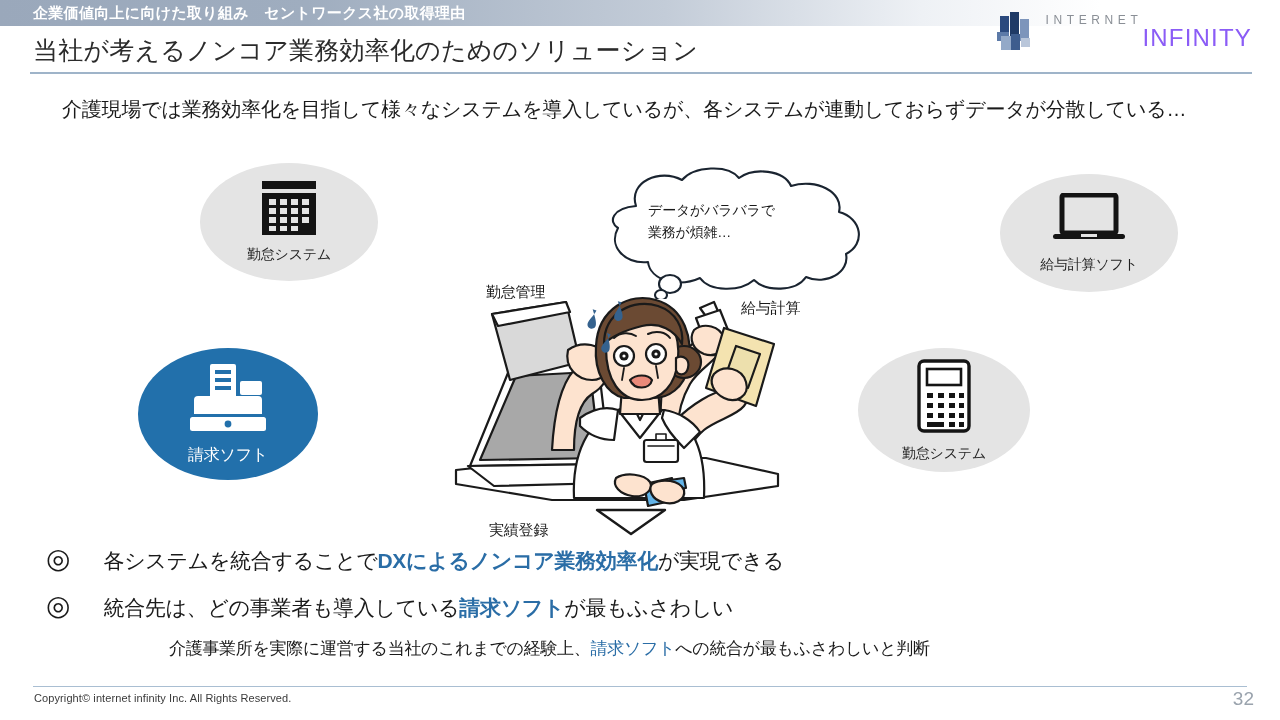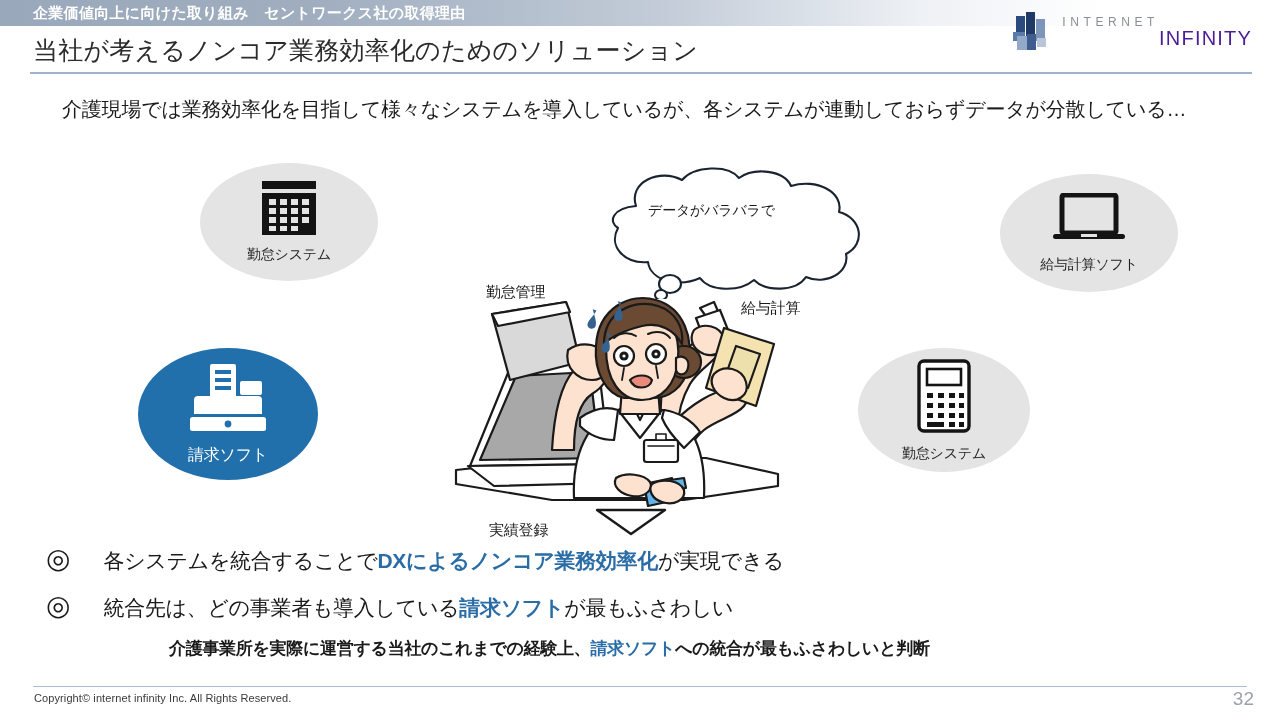--- a/index.html
+++ b/index.html
@@ -37,21 +37,21 @@
   .logo-mark i{position:absolute;display:block;}
   .lm1{left:5px;  top:4px;  width:9px; height:19px; background:#2b4a7e;}
   .lm2{left:15px; top:0px;  width:9px; height:24px; background:#1f3a66;}
   .lm3{left:25px; top:7px;  width:9px; height:22px; background:#7d95bb;}
   .lm4{left:2px;  top:20px; width:12px;height:9px;  background:#5c7aa8;}
   .lm5{left:6px;  top:24px; width:10px;height:14px; background:#93a9c8;}
   .lm6{left:16px; top:22px; width:9px; height:16px; background:#3e5d8e;}
   .lm7{left:26px; top:26px; width:9px; height:9px;  background:#b9c6da;}
   .logo-text{display:flex;justify-content:center;line-height:1;}
   .logo-t1{font-size:12px;letter-spacing:4.6px;color:#8a8f96;}
-  .logo-t2{font-size:20px;letter-spacing:1.2px;color:#4c1d95;margin-top:12px;}
+  .logo-t2{font-size:24px;letter-spacing:1.2px;color:#8b5cf6;margin-top:12px;}
 
   
   .lead{
     position:absolute;left:62px;top:96px;
     font-size:20px;color:#1a1a1a;white-space:nowrap;letter-spacing:-.2px;
   }
 
   
   .node{position:absolute;border-radius:50%;display:flex;flex-direction:column;
         align-items:center;justify-content:center;}
@@ -84,21 +84,21 @@
   
   .bullet{position:absolute;display:flex;align-items:baseline;white-space:nowrap;}
   .bullet .mark{font-size:28px;color:#1a1a1a;line-height:1;margin-right:18px;}
   .bullet .btxt{font-size:21px;color:#1a1a1a;letter-spacing:-.3px;margin-left:15px;}
   .btxt .hl{color:#2a6da6;font-weight:bold;}
   #bullet-1{left:46px;top:545px;}
   #bullet-2{left:46px;top:592px;}
 
   .subnote{
     position:absolute;left:169px;top:637px;
-    font-size:17px;color:#1a1a1a;letter-spacing:-.3px;white-space:nowrap;font-weight:bold;
+    font-size:17px;color:#1a1a1a;letter-spacing:-.3px;white-space:nowrap;
   }
   .subnote .hl{color:#2a6da6;}
 
   
   .foot-rule{position:absolute;left:33px;top:686px;width:1214px;height:1px;background:#a9bed2;}
   .copyright{position:absolute;left:34px;top:692px;font-size:11px;color:#3a3a3a;letter-spacing:.1px;}
   .pagenum{position:absolute;right:26px;top:688px;font-size:19px;color:#9aa3ad;}
 </style>
 </head>
 <body>
@@ -227,20 +227,21 @@
                  C162 128 132 128 122 114
                  C100 124 72 116 70 98
                  C46 100 30 82 40 64
                  C30 58 34 44 58 42 Z"></path>
         <ellipse cx="92" cy="120" rx="11" ry="9"></ellipse>
         <ellipse cx="83" cy="131" rx="6" ry="5"></ellipse>
       </g>
     </svg>
     <div class="bubble-text">
       <div>データがバラバラで</div>
+      <div>業務が煩雑…</div>
     </div>
   </div>
 
   <div class="ill-label" id="lbl-kintai">勤怠管理</div>
   <div class="ill-label" id="lbl-kyuyo">給与計算</div>
   <div class="ill-label" id="lbl-jisseki">実績登録</div>
 
   <div class="illus">
     <svg width="346" height="232" viewBox="0 0 346 232" aria-hidden="true">
       <g stroke="#1a1a1a" stroke-width="2.2" stroke-linejoin="round" stroke-linecap="round">

